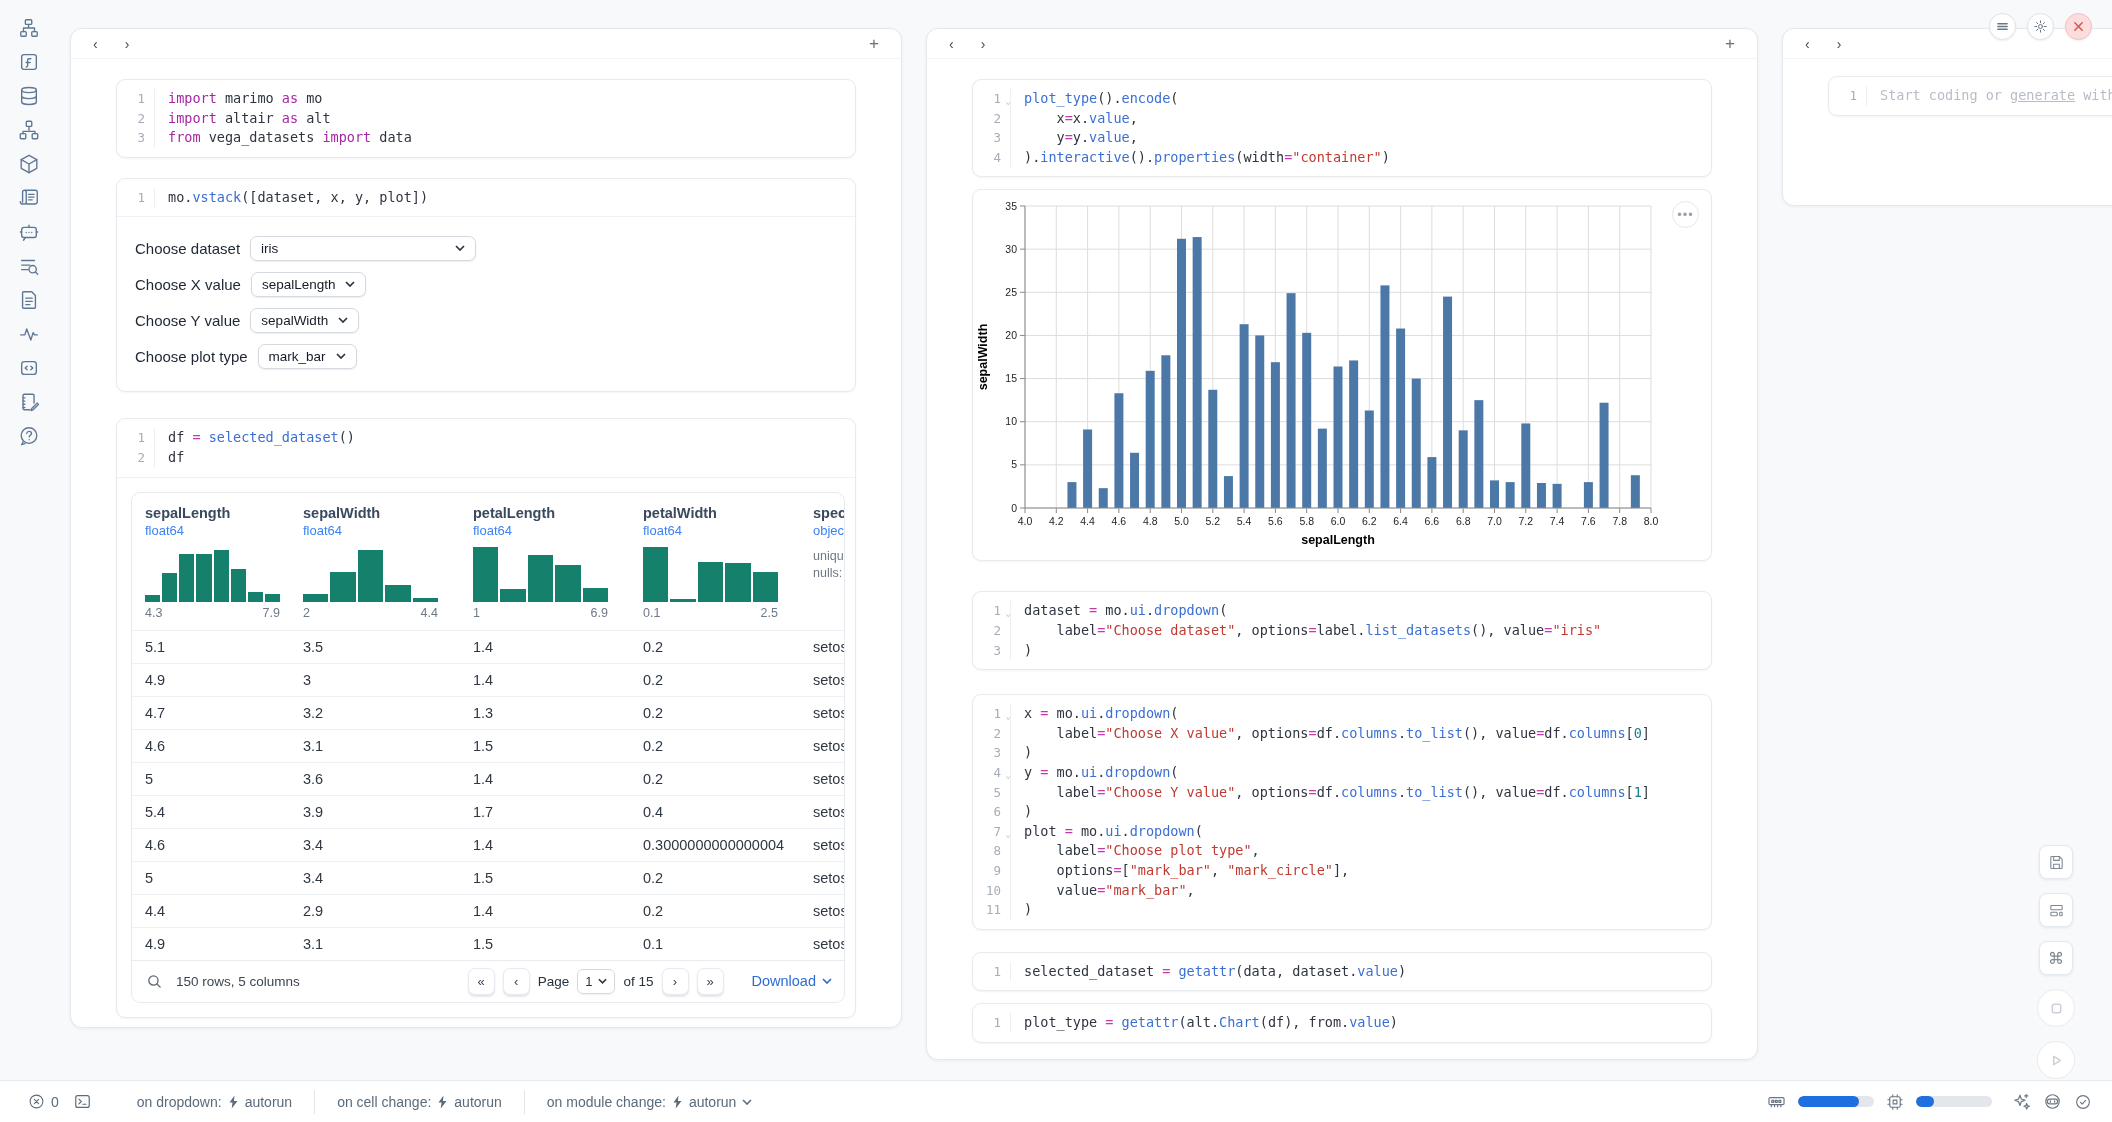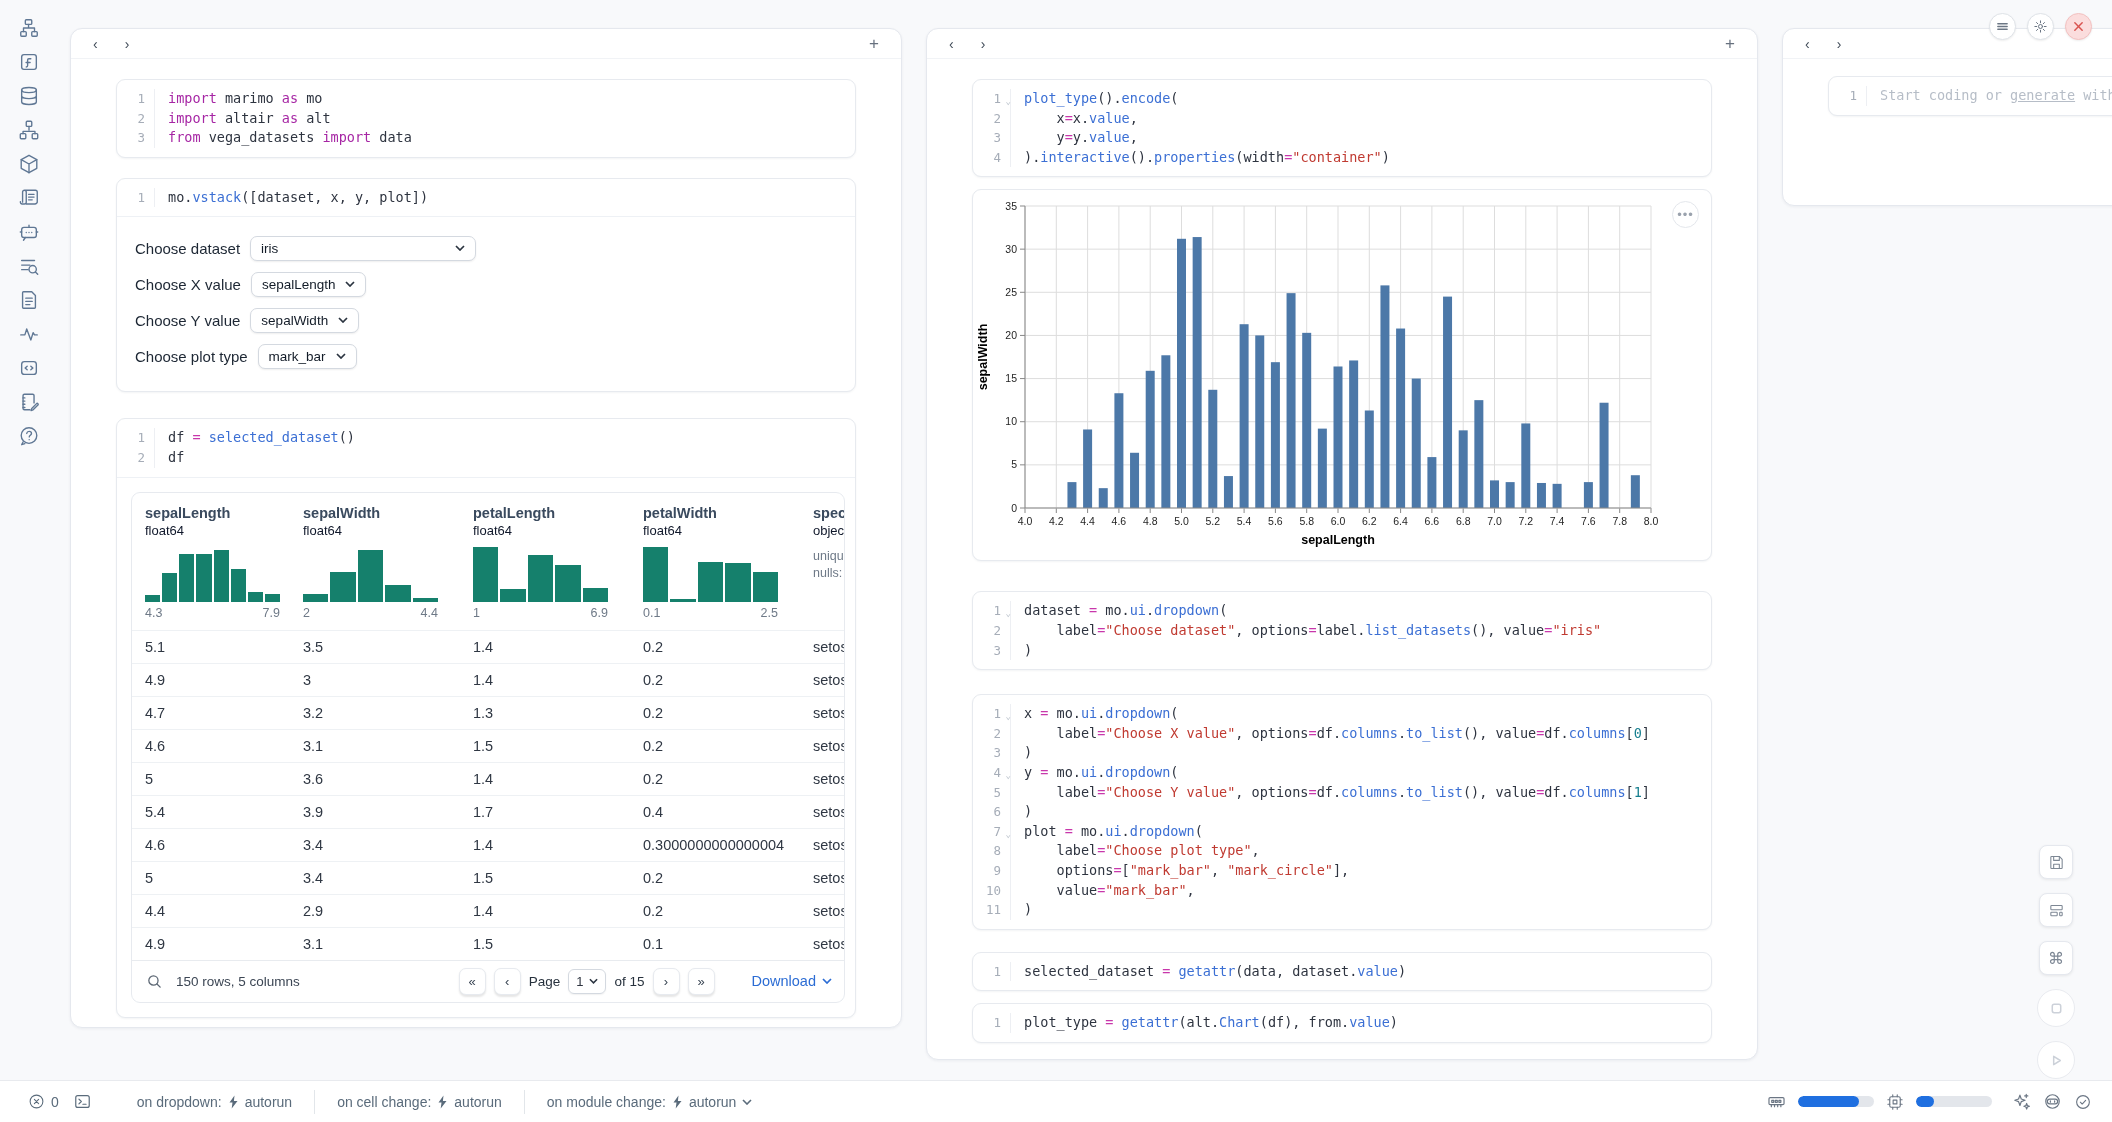--- a/index.html
+++ b/index.html
@@ -39,34 +39,34 @@
   .selbox { display:inline-flex; align-items:center; justify-content:space-between; gap:10px; border:1px solid #d4d9e0; border-radius:7px; padding:2px 10px; height:25px; font-size:13.5px; color:#131c28; box-shadow:0 1px 2px rgba(0,0,0,.07); background:#fff; min-width:96px; cursor:pointer; }
   .selbox.wide { width:226px; }
   .chevsvg { stroke:#2b3440; stroke-width:1.7; fill:none; flex:0 0 auto; }
 
   
   .tblwrap { padding:14px; }
   .dtable { border:1px solid #e7eaef; border-radius:9px; overflow:hidden; width:714px; background:#fff; }
   .tgrid { display:grid; grid-template-columns:158px 170px 170px 170px minmax(0,1fr); }
   .th { padding:12px 8px 10px 13px; overflow:hidden; }
   .th .cname { font-size:14.5px; font-weight:bold; color:#3a4a5e; white-space:nowrap; }
-  .th .ctype { font-size:13px; color:#0f172a; margin-top:2px; white-space:nowrap; }
+  .th .ctype { font-size:13px; color:#3b82f6; margin-top:2px; white-space:nowrap; }
   .hist { display:flex; align-items:flex-end; gap:2px; width:135px; height:55px; margin-top:9px; }
   .hist i { flex:1; background:#15806c; }
   .minmax { width:135px; display:flex; justify-content:space-between; font-size:12.5px; color:#6e7987; margin-top:4px; }
   .cmeta { font-size:12.5px; color:#6e7987; margin-top:10px; line-height:17px; white-space:nowrap; }
   .tr { border-top:1px solid #eef1f4; height:33px; }
   .td { font-size:14.5px; color:#2f3743; padding-left:13px; display:flex; align-items:center; white-space:nowrap; overflow:hidden; }
   .tfoot { border-top:1px solid #e8ebef; height:42px; display:flex; align-items:center; padding:0 12px 0 14px; gap:9px; }
   .tfoot .summary { font-size:13.5px; color:#3c4654; margin-left:4px; }
   .pager { margin-left:auto; display:flex; align-items:center; gap:8px; }
   .pbtn { width:27px; height:27px; border:1px solid #e7eaef; border-radius:7px; background:#fff; box-shadow:0 1.5px 2px rgba(0,0,0,.10); color:#3a4654; font-size:13px; display:flex; align-items:center; justify-content:center; cursor:pointer; }
   .plabel { font-size:13.5px; color:#27313d; }
   .pagesel { display:inline-flex; align-items:center; gap:6px; border:1px solid #d4d9e0; border-radius:6px; height:25px; padding:0 7px; font-size:13px; box-shadow:0 1px 1.5px rgba(0,0,0,.06); cursor:pointer; }
-  .download { display:inline-flex; align-items:center; gap:6px; color:#2b6cd4; font-size:14.5px; margin-left:29px; cursor:pointer; }
+  .download { display:inline-flex; align-items:center; gap:6px; color:#2b6cd4; font-size:14.5px; margin-left:20px; cursor:pointer; }
   .download .chevsvg { stroke:#2b6cd4; }
 
   
   .chartcard { margin:12px 45px 0; position:relative; border:1px solid #e7eaef; border-radius:9px; box-shadow:0 1px 2px rgba(20,30,50,.05); height:372px; overflow:hidden; background:#fff; }
   .chartdots { position:absolute; top:11px; right:12px; width:27px; height:27px; border:1px solid #e4e7ec; border-radius:50%; background:#fff; color:#9aa2ad; font-size:13px; letter-spacing:1px; display:flex; align-items:center; justify-content:center; cursor:pointer; }
   .chartsvg text { font-family:"Liberation Sans", sans-serif; }
 
   
   .topbtns { position:absolute; top:13px; right:20px; display:flex; gap:11px; }
   .rbtn { width:27px; height:27px; border-radius:50%; background:#fff; border:1px solid #dfe3e8; box-shadow:0 1px 2px rgba(0,0,0,.07); display:flex; align-items:center; justify-content:center; cursor:pointer; }

